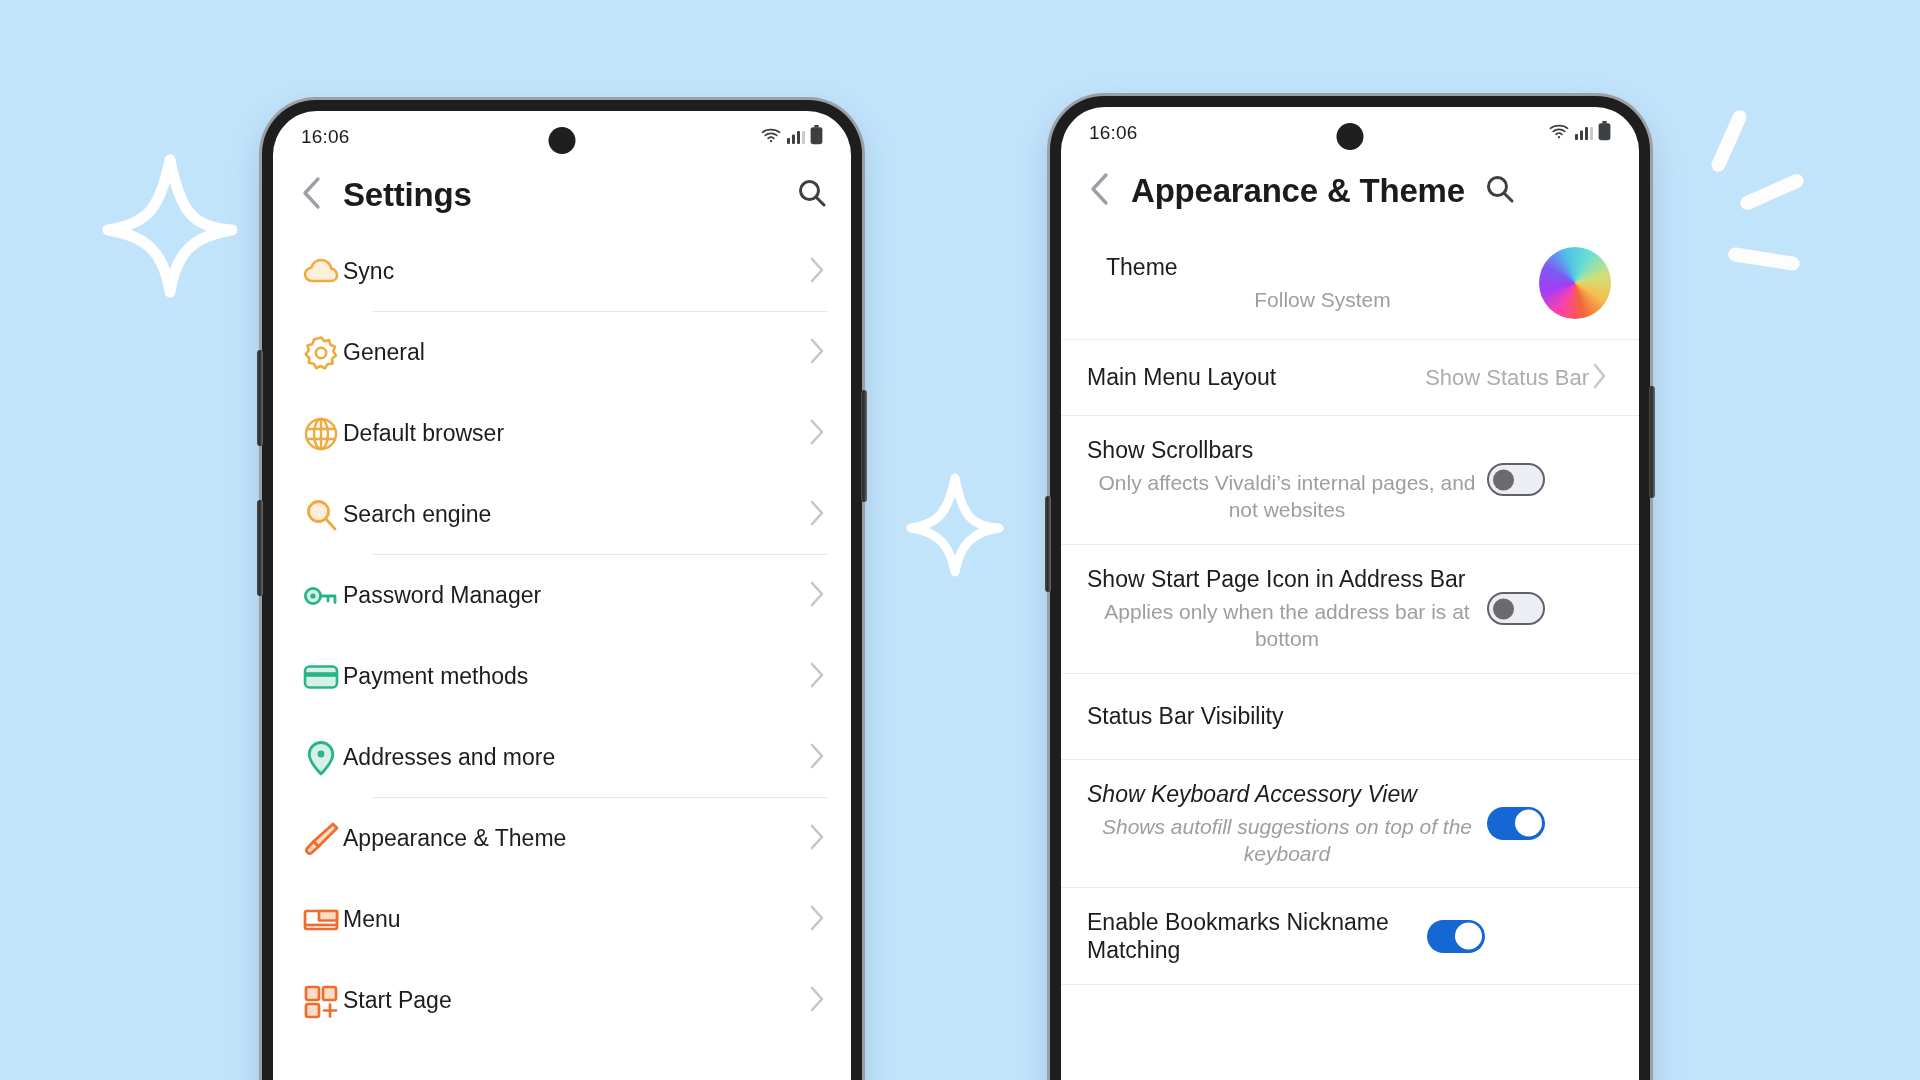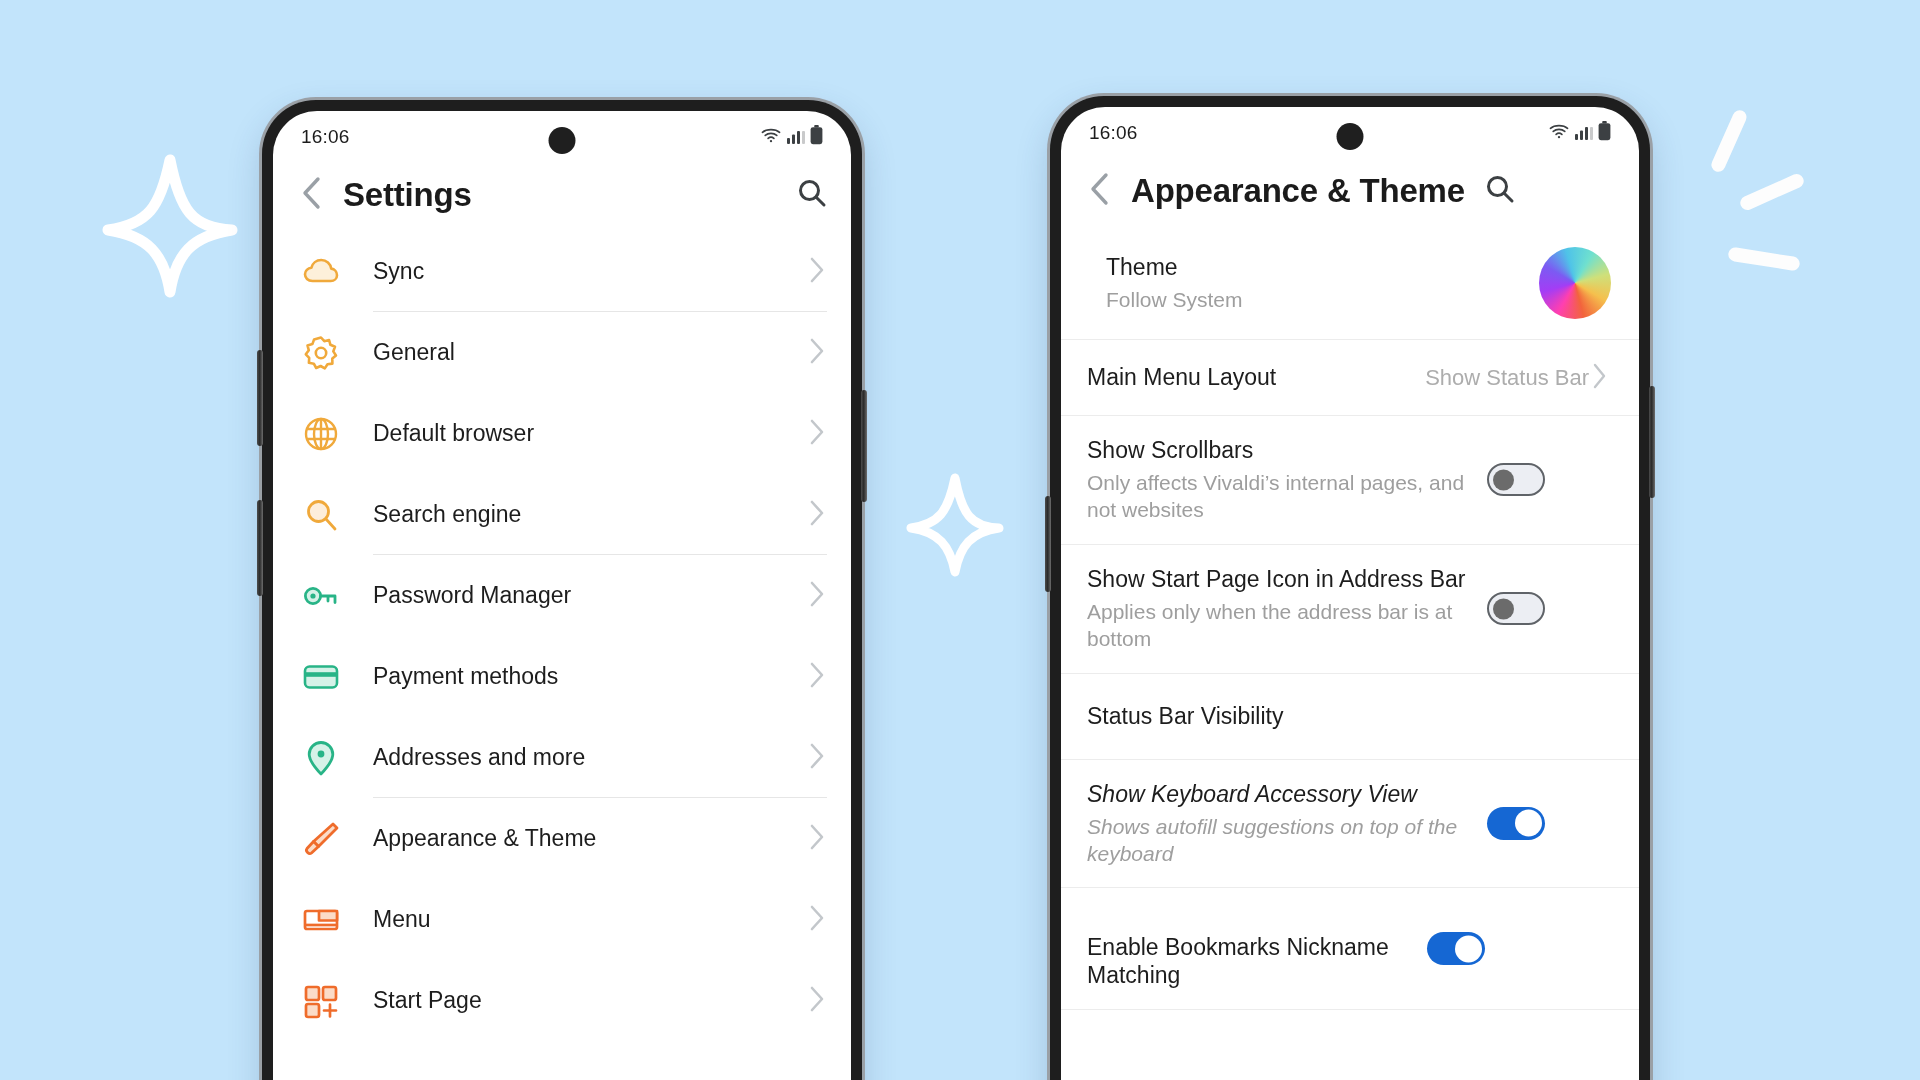--- a/index.html
+++ b/index.html
@@ -93,21 +93,20 @@
     cursor: pointer;
   }
   .s-icon {
     width: 44px; height: 44px;
     flex: 0 0 44px;
     display: flex; align-items: center; justify-content: center;
   }
   .s-label {
     font-size: 23px;
     color: #1d1d1d;
-    margin-left: 30px;
     white-space: nowrap;
   }
   .s-chev { margin-left: auto; }
   .s-item.sep::after {
     content: "";
     position: absolute;
     left: 100px; right: 24px; bottom: 0;
     height: 1px; background: #e6e6e6;
   }
 
@@ -117,21 +116,21 @@
     padding: 20px 28px 20px 26px;
     min-height: 76px;
     border-bottom: 1px solid #ececec;
     cursor: pointer;
   }
   .ap-texts { display: flex; flex-direction: column; gap: 6px; min-width: 0; flex: 1 1 auto; }
   .ap-title {
     font-size: 23px; color: #1d1d1d; line-height: 1.22;
   }
   .ap-sub {
-    font-size: 21px; color: #9e9e9e; line-height: 1.28;
+    font-size: 21px; color: #9e9e9e; line-height: 1.28; text-align: center;
   }
   .ap-value {
     font-size: 22px; color: #adadad; white-space: nowrap; margin-left: 12px;
   }
   .ap-right { display: flex; align-items: center; gap: 0; flex: 0 0 auto; }
 
   .theme-swatch {
     width: 72px; height: 72px; border-radius: 50%;
     background: conic-gradient(from 210deg,
        #ff3fb0, #a33df5, #7b5bf2, #4fc3e8, #6fe0cf, #cfe07a,
@@ -507,21 +506,21 @@
           <span class="ap-sub">Shows autofill suggestions on top of the keyboard</span>
         </div>
         <div class="ap-right">
           <div class="toggle on">
               <span class="knob"></span>
             </div>
         </div>
       </div>
 
       <div class="ap-row">
-        <div class="ap-texts" style="max-width:340px;margin-top:25px;">
+        <div class="ap-texts" style="max-width:340px;">
           <span class="ap-title">Enable Bookmarks Nickname Matching</span>
         </div>
         <div class="ap-right">
           <div class="toggle on">
               <span class="knob"></span>
             </div>
         </div>
       </div>
 
     </div>

